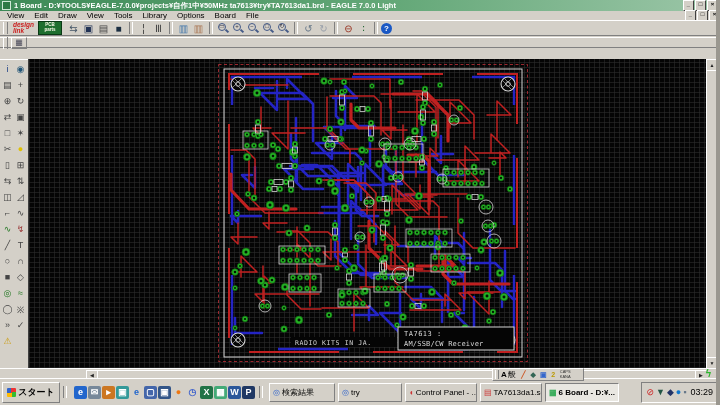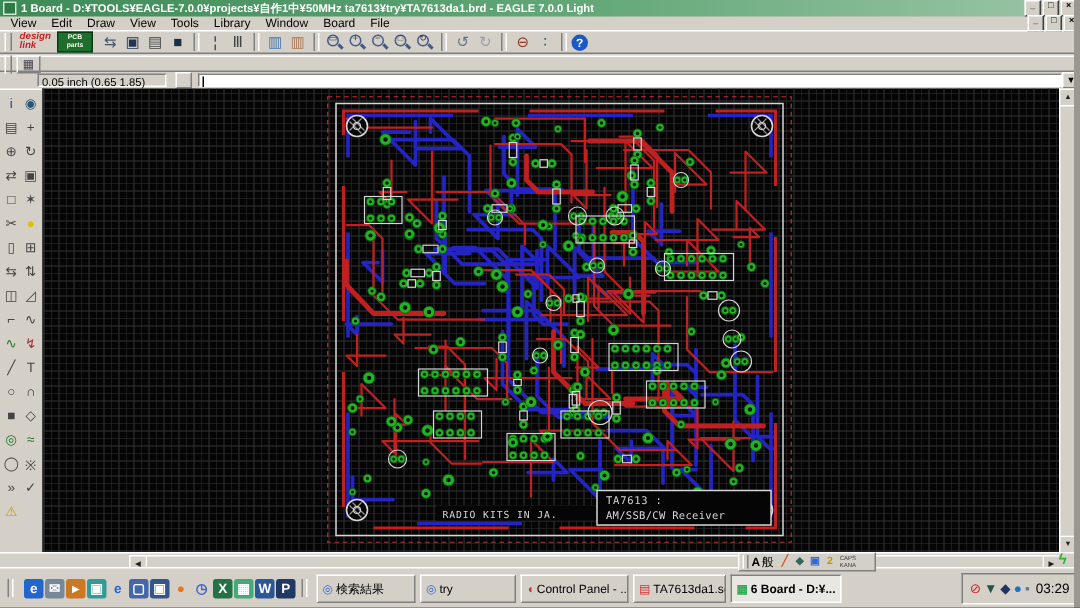--- a/index.html
+++ b/index.html
@@ -100,21 +100,21 @@
 
   <div id="titlebar">
     <div id="title-icon"></div>
     <div id="title-text">1 Board - D:¥TOOLS¥EAGLE-7.0.0¥projects¥自作1中¥50MHz ta7613¥try¥TA7613da1.brd - EAGLE 7.0.0 Light</div>
     <div class="winbtn">_</div>
     <div class="winbtn">□</div>
     <div class="winbtn">×</div>
   </div>
 
   <div id="menubar">
-    <span id="menu-items"><span class="menu-item">View</span><span class="menu-item">Edit</span><span class="menu-item">Draw</span><span class="menu-item">View</span><span class="menu-item">Tools</span><span class="menu-item">Library</span><span class="menu-item">Window</span><span class="menu-item">Board</span><span class="menu-item">File</span></span>
+    <span id="menu-items"><span class="menu-item">View</span><span class="menu-item">Edit</span><span class="menu-item">Draw</span><span class="menu-item">View</span><span class="menu-item">Tools</span><span class="menu-item">Library</span><span class="menu-item">Options</span><span class="menu-item">Board</span><span class="menu-item">File</span></span>
     <span class="mdi">
       <span class="winbtn">_</span>
       <span class="winbtn">□</span>
       <span class="winbtn">×</span>
     </span>
   </div>
 
   <div id="toolbar1">
     <span class="grip"></span>
     <span class="logo-dl">
@@ -159,26 +159,20 @@
         <span class="tbsep"></span>
         <span class="help-circ">?</span>
       </span>
   </div>
 
   <div id="toolbar2">
     <span class="grip"></span>
     <span class="tb raised" style="width:14px;height:10px;font-size:8px;color:#445;">▦</span>
   </div>
 
-  <div id="coordrow">
-    <div id="coordbox" class="sunken">0.05 inch (0.65 1.85)</div>
-    <div id="coordbtn" class="raised"></div>
-    <div id="cmdline" class="sunken"><span id="cmd-caret"></span><span></span></div>
-    <div id="cmd-drop" class="raised">▼</div>
-  </div>
 
   <div id="palette">
       <span class="pal" style="color: rgb(34, 68, 136);">i</span>
       <span class="pal" style="color: rgb(34, 85, 119);">◉</span>
       <span class="pal" style="color: rgb(68, 68, 68);">▤</span>
       <span class="pal" style="color: rgb(68, 68, 68);">+</span>
       <span class="pal" style="color: rgb(68, 68, 68);">⊕</span>
       <span class="pal" style="color: rgb(68, 68, 68);">↻</span>
       <span class="pal" style="color: rgb(68, 68, 68);">⇄</span>
       <span class="pal" style="color: rgb(68, 68, 68);">▣</span>
@@ -926,20 +920,24 @@
         <span class="ime-ic" style="color: rgb(204, 85, 34);">╱</span>
         <span class="ime-ic" style="color: rgb(51, 102, 85);">◆</span>
         <span class="ime-ic" style="color: rgb(51, 102, 204);">▣</span>
         <span class="ime-ic" style="color: rgb(187, 153, 0);">2</span>
       </span>
     <span id="ime-caps">CAPS<br>KANA</span>
   </div>
   <div id="bolt">ϟ</div>
 
   <div id="taskbar">
+    <div id="startbtn" class="raised">
+      <span id="startflag"></span>
+      <span>スタート</span>
+    </div>
     <span class="tbsep"></span>
     <div id="quicklaunch">
         <span class="ql" style="color: rgb(255, 255, 255); background: rgb(34, 102, 204);">e</span>
         <span class="ql" style="color: rgb(255, 255, 255); background: rgb(119, 136, 153);">✉</span>
         <span class="ql" style="color: rgb(255, 255, 255); background: rgb(204, 119, 34);">▸</span>
         <span class="ql" style="color: rgb(255, 255, 255); background: rgb(51, 153, 153);">▣</span>
         <span class="ql" style="color: rgb(34, 102, 204);">e</span>
         <span class="ql" style="color: rgb(255, 255, 255); background: rgb(68, 102, 170);">▢</span>
         <span class="ql" style="color: rgb(255, 255, 255); background: rgb(51, 85, 136);">▣</span>
         <span class="ql" style="color: rgb(238, 119, 17);">●</span>

